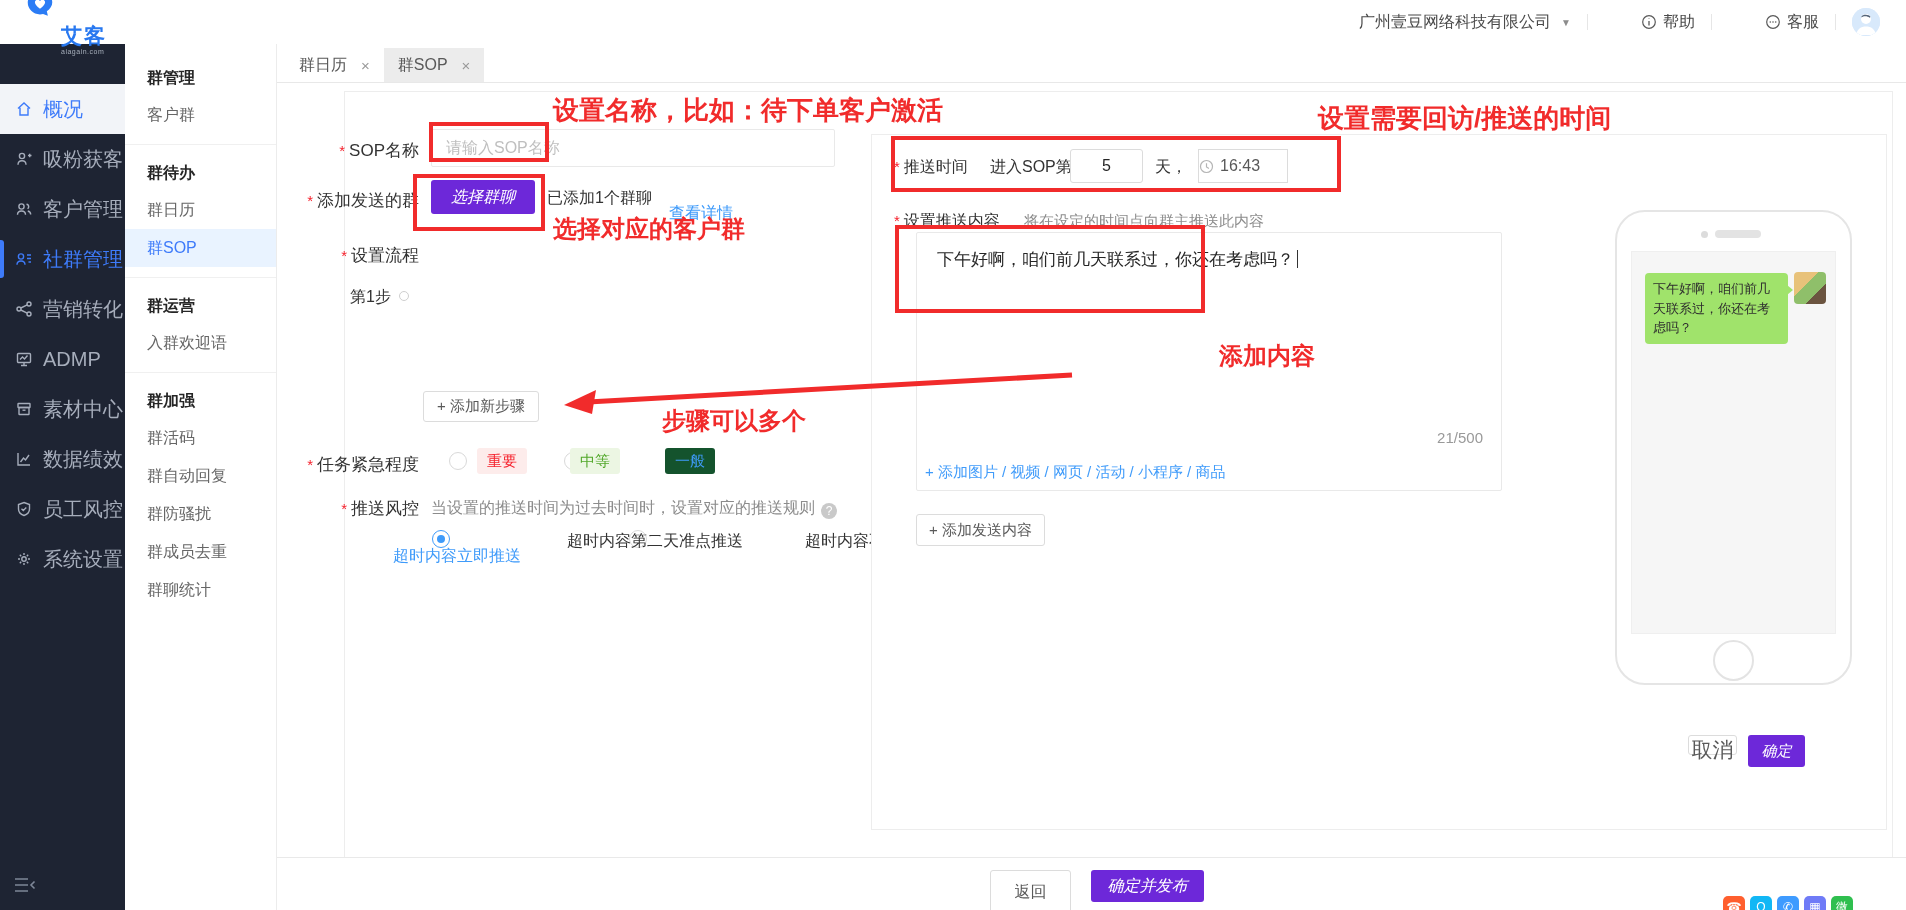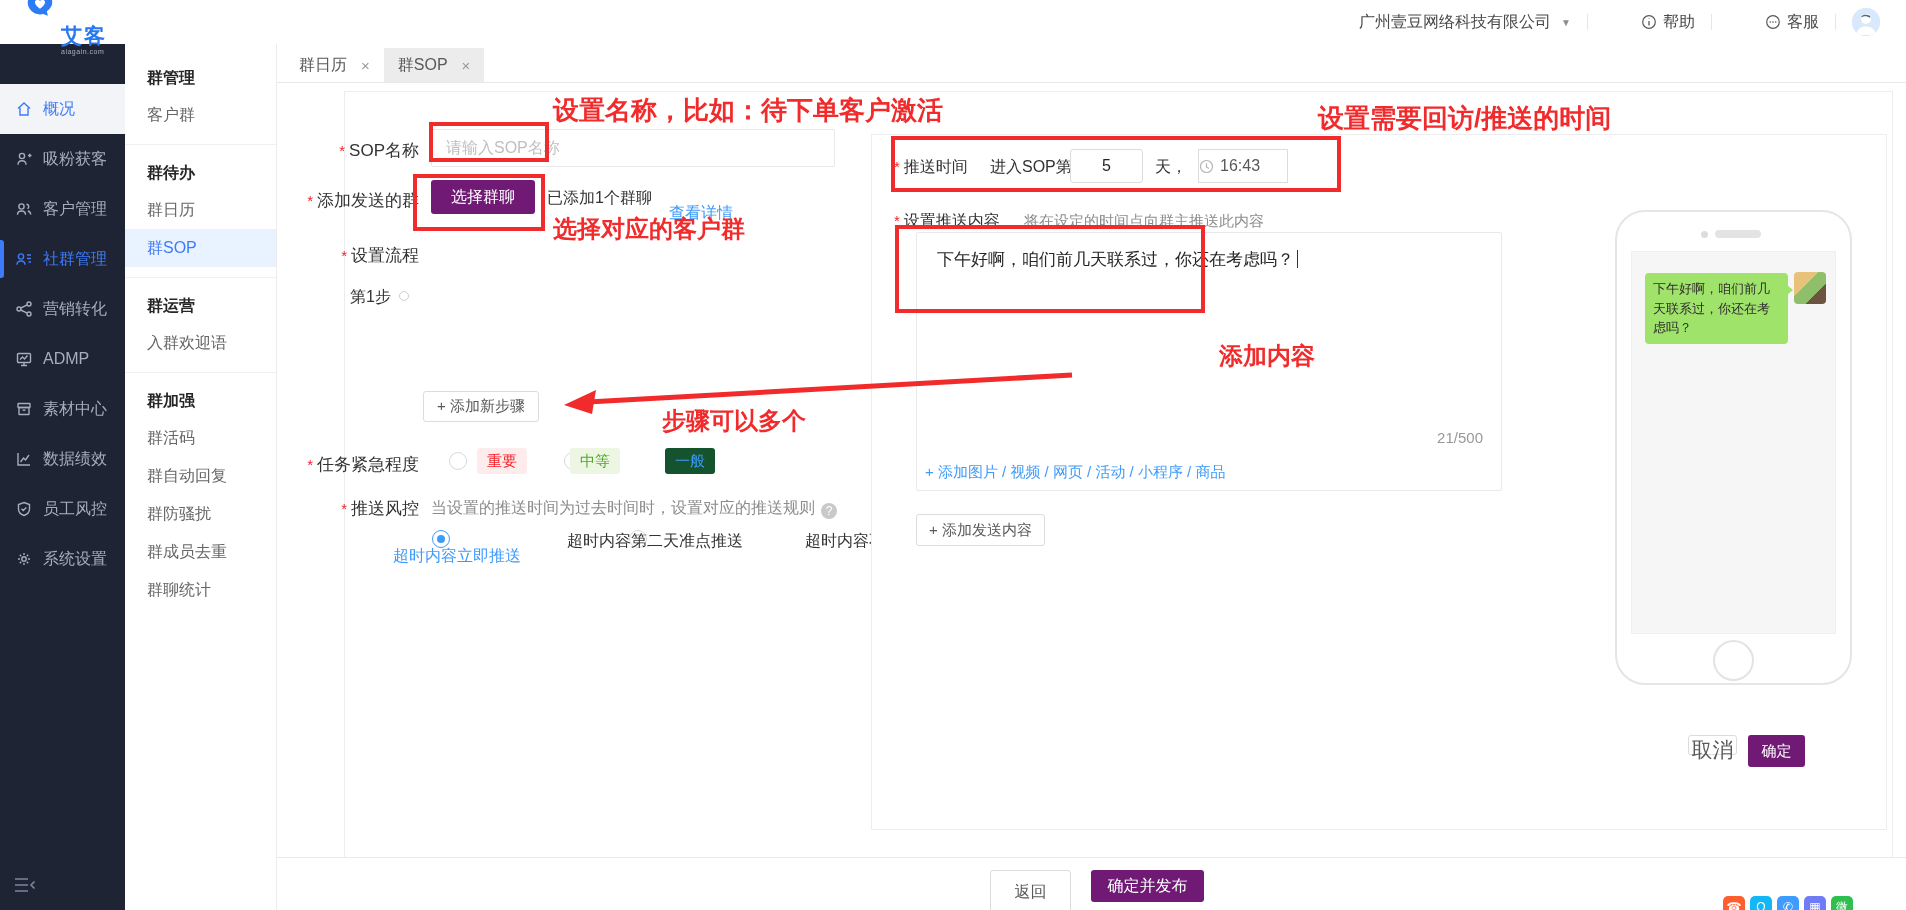--- a/index.html
+++ b/index.html
@@ -17,21 +17,21 @@
   .hdr-right { display:flex; align-items:center; gap:16px; font-size:16px; color:#4a4a4a; }
   .vsep { width:1px; height:16px; background:#e6e6e6; }
   .hdr-item { display:flex; align-items:center; gap:6px; cursor:pointer;margin-left:37px; }
   .caret { font-size:10px; color:#8c8c8c; margin-left:4px; }
   .avatar { width:28px; height:28px; border-radius:50%; background:#d8e9fb; overflow:hidden; cursor:pointer; }
 
   
   .sidebar { position:absolute; top:44px; left:0; width:125px; bottom:0; background:#1e2433; z-index:30; }
   .side-items { padding-top:40px; }
   .side-item { height:50px; display:flex; align-items:center; gap:10px; padding-left:15px;
-    font-size:16px; color:#a6adbb; cursor:pointer; position:relative; }
+    font-size:20px; color:#a6adbb; cursor:pointer; position:relative; }
   .side-item svg { flex:0 0 auto; }
   .side-item.light { background:#f2f4f8; color:#3e7bfa; }
   .side-item.active { color:#3e7bfa; }
   .side-item.active::before { content:''; position:absolute; left:0; top:6px; bottom:6px; width:4px;
     background:#3e7bfa; border-radius:0 3px 3px 0; }
   .collapse-btn { position:absolute; left:13px; bottom:12px; cursor:pointer; }
 
   
   .submenu { position:absolute; top:44px; left:125px; width:152px; bottom:0; background:#fff;
     border-right:1px solid #ececec; z-index:20; padding-top:16px; }
@@ -54,22 +54,22 @@
     border-bottom:none; background:#fff; }
 
   .flabel { position:absolute; left:0; width:142px; text-align:right; font-size:17px; color:#333; }
   .req { color:#f5222d; margin-right:4px; font-size:15px; }
 
   .sop-input { position:absolute; left:154px; top:46px; width:404px; height:38px; border:1px solid #e9e9e9;
     border-radius:2px; padding:0 14px; font-size:16px; color:#262626; outline:none;
     font-family:"Liberation Sans","DejaVu Sans",sans-serif; }
   .sop-input::placeholder { color:#bfbfbf; }
 
-  .btn-primary { background:#701a75; color:#fff; border:none; border-radius:3px; cursor:pointer;
-    font-family:inherit; }
+  .btn-primary { background:#6d28d9; color:#fff; border:none; border-radius:3px; cursor:pointer;
+    font-family:inherit;font-style:italic; }
   .btn-outline { background:#fff; border:1px solid #dcdcdc; color:#595959; border-radius:3px; cursor:pointer;
     font-family:inherit; }
   .link { color:#3f9bfa; cursor:pointer;margin-top:15px; }
 
   .step-card { position:absolute; left:146px; top:199px; width:415px; height:85px; border:1px solid #e8e8e8;
     border-radius:4px; background:#fff; padding:13px 16px; }
   .step-title { font-size:17px; font-weight:bold; color:#262626; }
   .step-content { font-size:16px; color:#666; margin-top:13px; }
   .step-actions { position:absolute; top:13px; right:14px; display:flex; gap:18px; font-size:15px; }
   .act { display:flex; align-items:center; gap:4px; cursor:pointer; }

